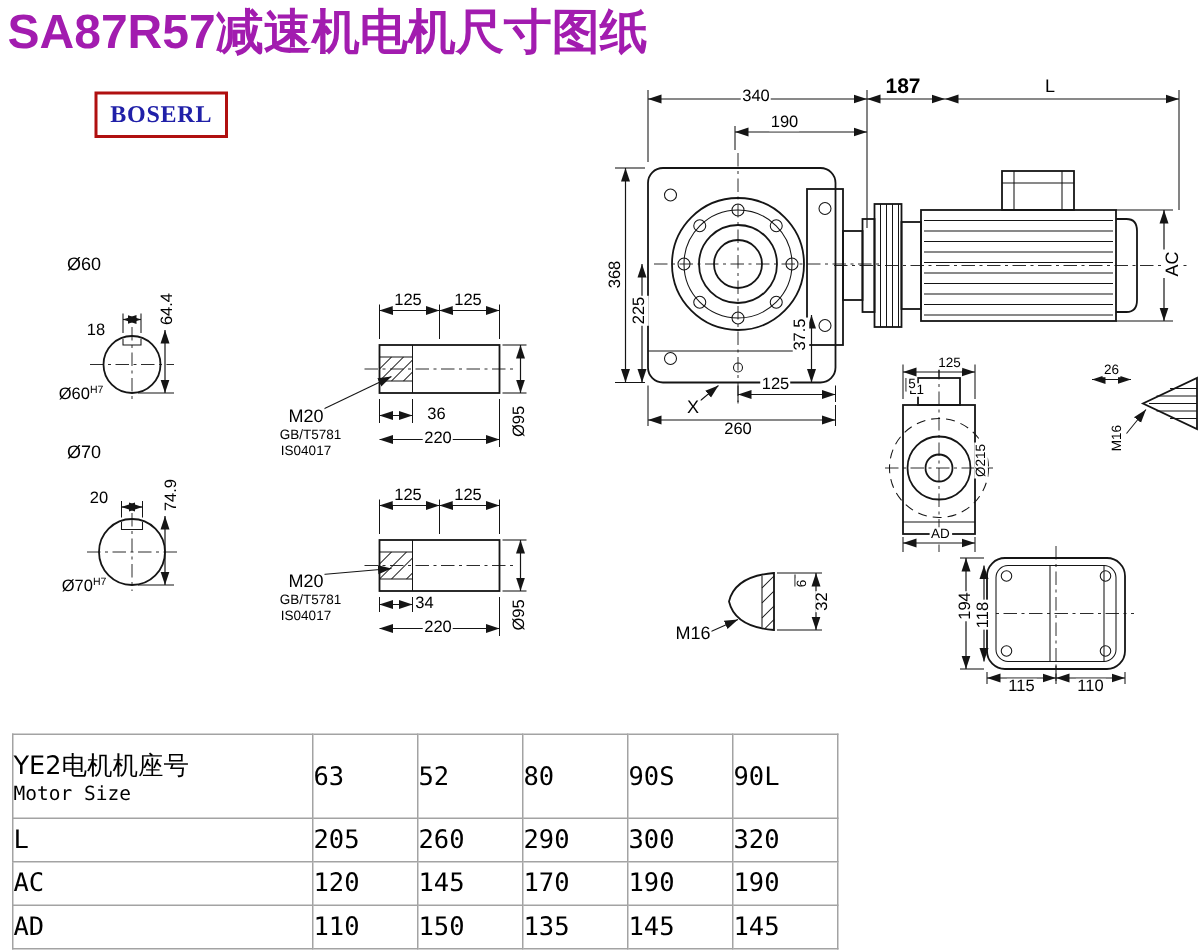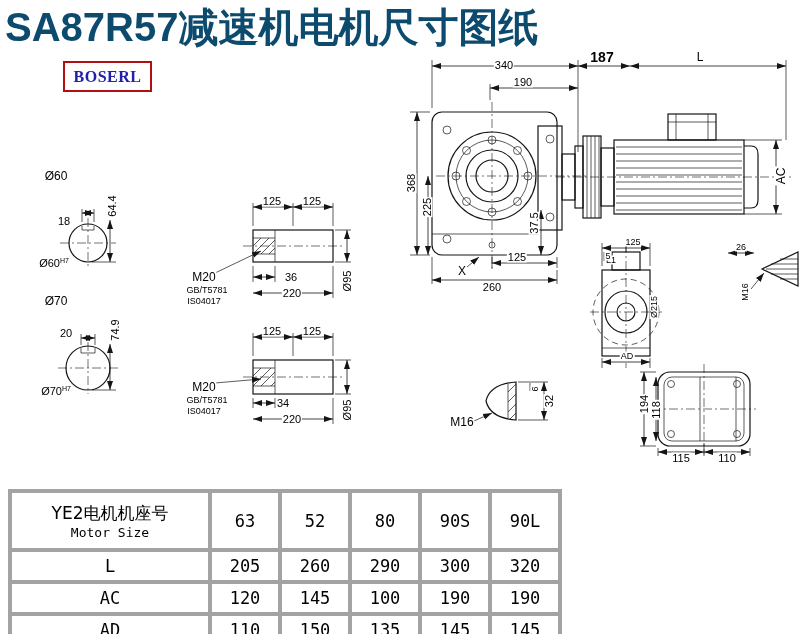--- a/index.html
+++ b/index.html
@@ -11,26 +11,26 @@
   .dl{stroke:#151515;stroke-width:.8;fill:none}
   .cl{stroke:#151515;stroke-width:.6;fill:none;stroke-dasharray:9 3 2 3}
   .dsh{stroke-dasharray:6 4}
   .dim{position:absolute;font-size:11px;line-height:1;white-space:nowrap;background:#fff;
        padding:0 1px;transform:translate(-50%,-50%)}
   .dim.v{transform:translate(-50%,-50%) rotate(-90deg)}
   .dim.s{font-size:9px}
   .dim.m{font-size:12px}
   .dim.b{font-size:14px;font-weight:bold}
   .dim sup{font-size:7px;vertical-align:super}
-  .title{position:absolute;left:5px;top:0;font-size:40px;font-weight:bold;color:#0c4a6e;white-space:nowrap}
+  .title{position:absolute;left:5px;top:0;font-size:32px;font-weight:bold;color:#a21caf;white-space:nowrap}
   .logo{position:absolute;left:63px;top:61px;width:85px;height:27px;border:2px solid #b01010;
         color:#2020a8;font-weight:bold;font-size:16px;font-family:"Liberation Serif",serif;
         display:flex;align-items:center;justify-content:center;letter-spacing:.5px}
   .dtable{position:absolute;left:8px;top:489px;border-collapse:collapse;background:#fff}
-  .dtable td{border:4px solid #a3a3a3;text-align:center;vertical-align:middle;font-size:17px;
+  .dtable td{border:1px solid #a3a3a3;text-align:left;vertical-align:middle;font-size:17px;
              font-family:"DejaVu Sans Mono",monospace;height:28px;padding:0}
   .dtable .hc{height:55px}
   .dtable .cn{font-family:"DejaVu Sans",sans-serif;font-size:17px}
   .dtable .en{font-size:13px}
   col.c0{width:200px}
   col.cw{width:70px}
 </style>
 </head>
 <body>
 
@@ -345,21 +345,21 @@
     <td>205</td>
     <td>260</td>
     <td>290</td>
     <td>300</td>
     <td>320</td>
   </tr>
   <tr>
     <td>AC</td>
     <td>120</td>
     <td>145</td>
-    <td>100</td>
+    <td>170</td>
     <td>190</td>
     <td>190</td>
   </tr>
   <tr>
     <td>AD</td>
     <td>110</td>
     <td>150</td>
     <td>135</td>
     <td>145</td>
     <td>145</td>

